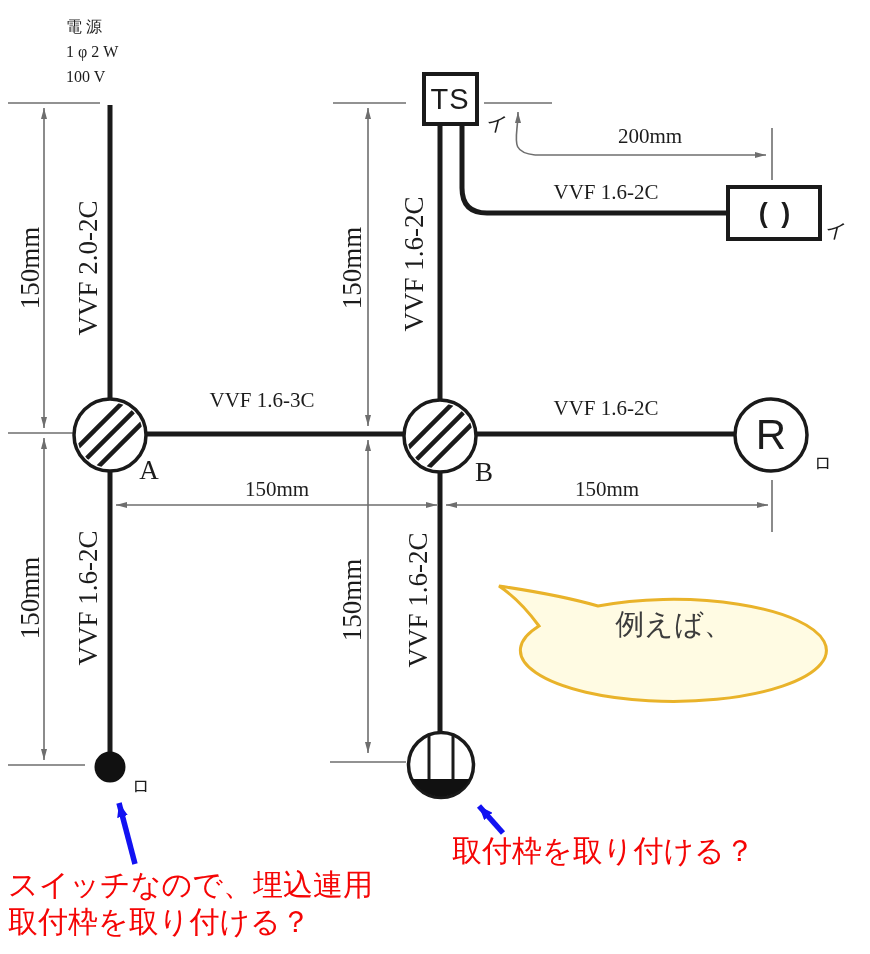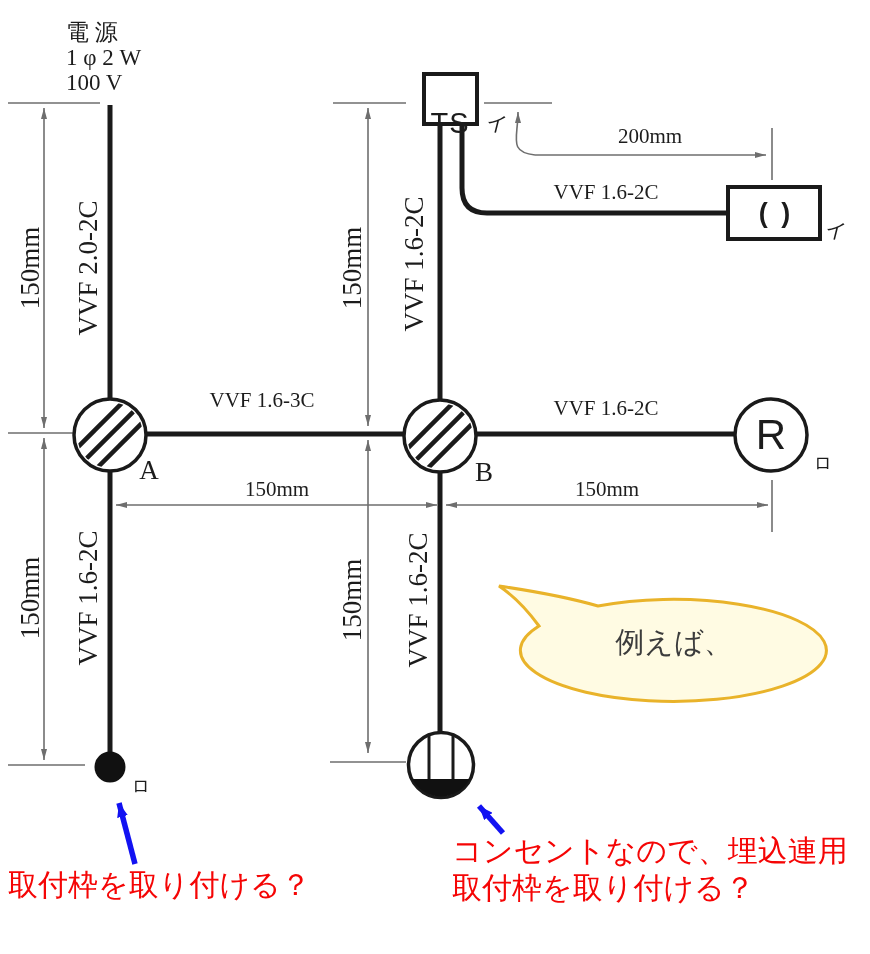--- a/index.html
+++ b/index.html
@@ -19,33 +19,33 @@
   .dimhead{fill:var(--dimension);}
   .bluearrow{stroke:var(--arrow-blue);stroke-width:5.5;fill:none;}
   .bluehead{fill:var(--arrow-blue);}
   .bubblepath{fill:var(--bubble-fill);stroke:var(--bubble-border);stroke-width:3;}
   .hlabel{position:absolute;font-size:21px;line-height:30px;color:#1c1c1c;
           white-space:nowrap;transform:translateX(-50%);}
   .vlabel{position:absolute;width:220px;text-align:center;font-size:27px;line-height:32px;
           color:#1c1c1c;white-space:nowrap;transform:rotate(-90deg);}
   .small-kana{font-size:18px;}
   .slant-kana{font-size:21px;transform:translateX(-50%) rotate(14deg);}
-  .power-block{position:absolute;left:66px;top:20px;font-size:23px;line-height:25px;
+  .power-block{position:absolute;left:66px;top:14px;font-size:16px;line-height:25px;
                color:#1c1c1c;white-space:nowrap;}
   .device-letter{font-size:27px;}
   .lamp-letter{font-size:42px;line-height:46px;font-family:"Liberation Sans",sans-serif;}
   .ts-letter{font-size:29px;line-height:32px;font-family:"Liberation Sans",sans-serif;
-             letter-spacing:1px;margin-top:24px;}
+             letter-spacing:1px;}
   .rosette-glyph{font-size:27px;line-height:30px;font-weight:bold;letter-spacing:3px;
                  font-family:"Liberation Sans",sans-serif;}
   .note{position:absolute;color:var(--note-red);font-size:30px;line-height:37px;
         font-family:"Liberation Sans",sans-serif;white-space:nowrap;}
   .bubble-text{position:absolute;left:674px;top:608px;transform:translateX(-50%);
                text-align:center;color:#3c3c3c;font-size:29px;line-height:33px;
-               font-family:"Liberation Sans",sans-serif;white-space:nowrap;margin-top:18px;}
+               font-family:"Liberation Sans",sans-serif;white-space:nowrap;}
 </style>
 </head>
 <body>
 
 <div id="stage">
 
   <svg width="870" height="954" viewBox="0 0 870 954">
     <defs>
       <marker id="dimhead" markerWidth="11" markerHeight="6" refX="11" refY="3" orient="auto-start-reverse" markerUnits="userSpaceOnUse">
         <path d="M0,0 L11,3 L0,6 Z" class="dimhead"></path>
@@ -164,20 +164,20 @@
   <div class="hlabel slant-kana" style="left:497px;top:108px">イ</div>
   <div class="hlabel slant-kana" style="left:836px;top:215px">イ</div>
   <div class="hlabel small-kana" style="left:823px;top:448px">ロ</div>
   <div class="hlabel small-kana" style="left:141px;top:771px">ロ</div>
 
   <div class="bubble-text">
     <div>例えば、</div>
   </div>
 
   <div class="note" style="left:8px;top:866px">
+    <div>スイッチなので、埋込連用</div>
     <div>取付枠を取り付ける？</div>
   </div>
   <div class="note" style="left:452px;top:832px">
-    <div>コンセントなので、埋込連用</div>
     <div>取付枠を取り付ける？</div>
   </div>
 
 </div>
 
 </body></html>

